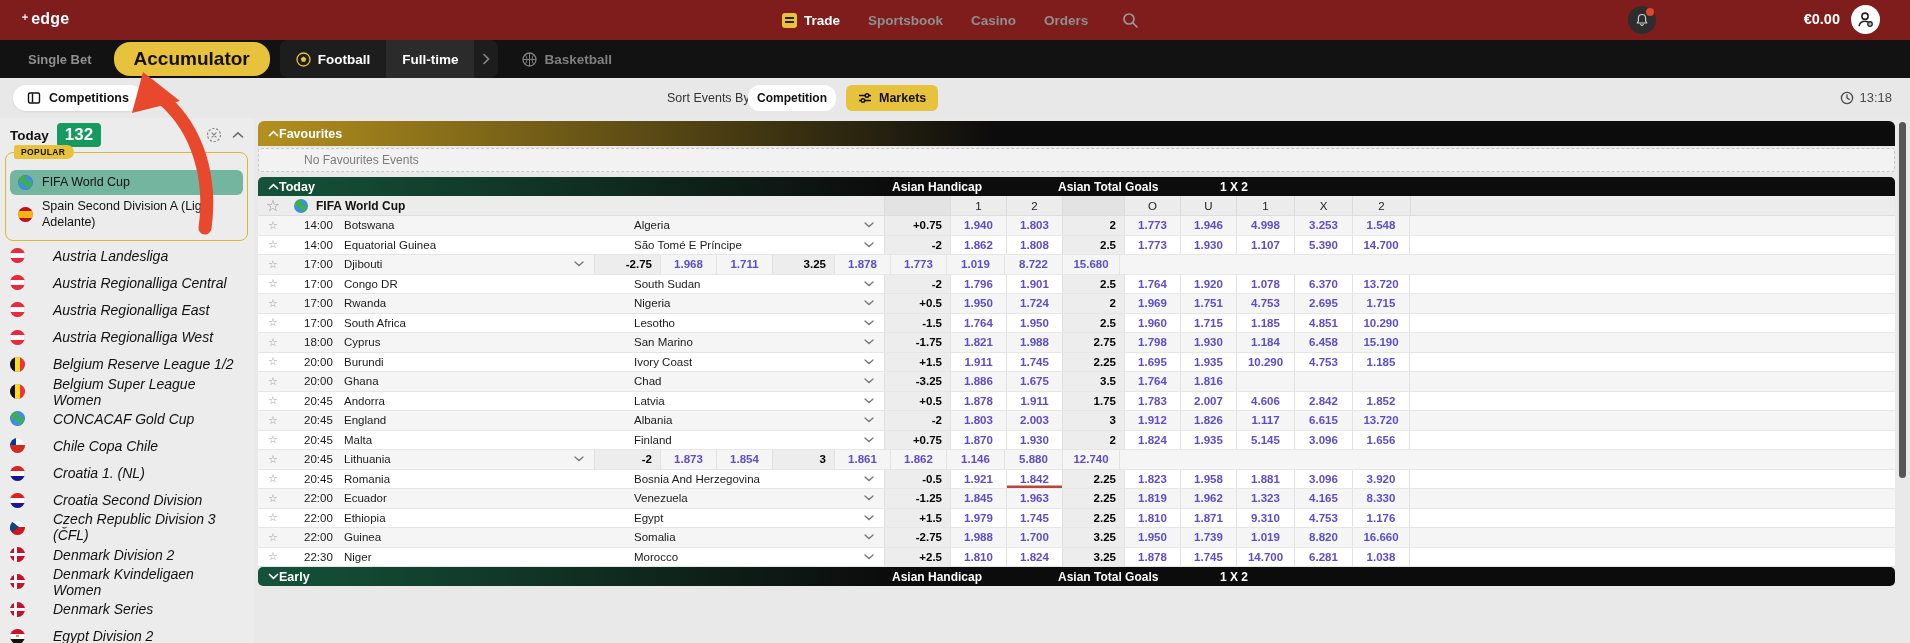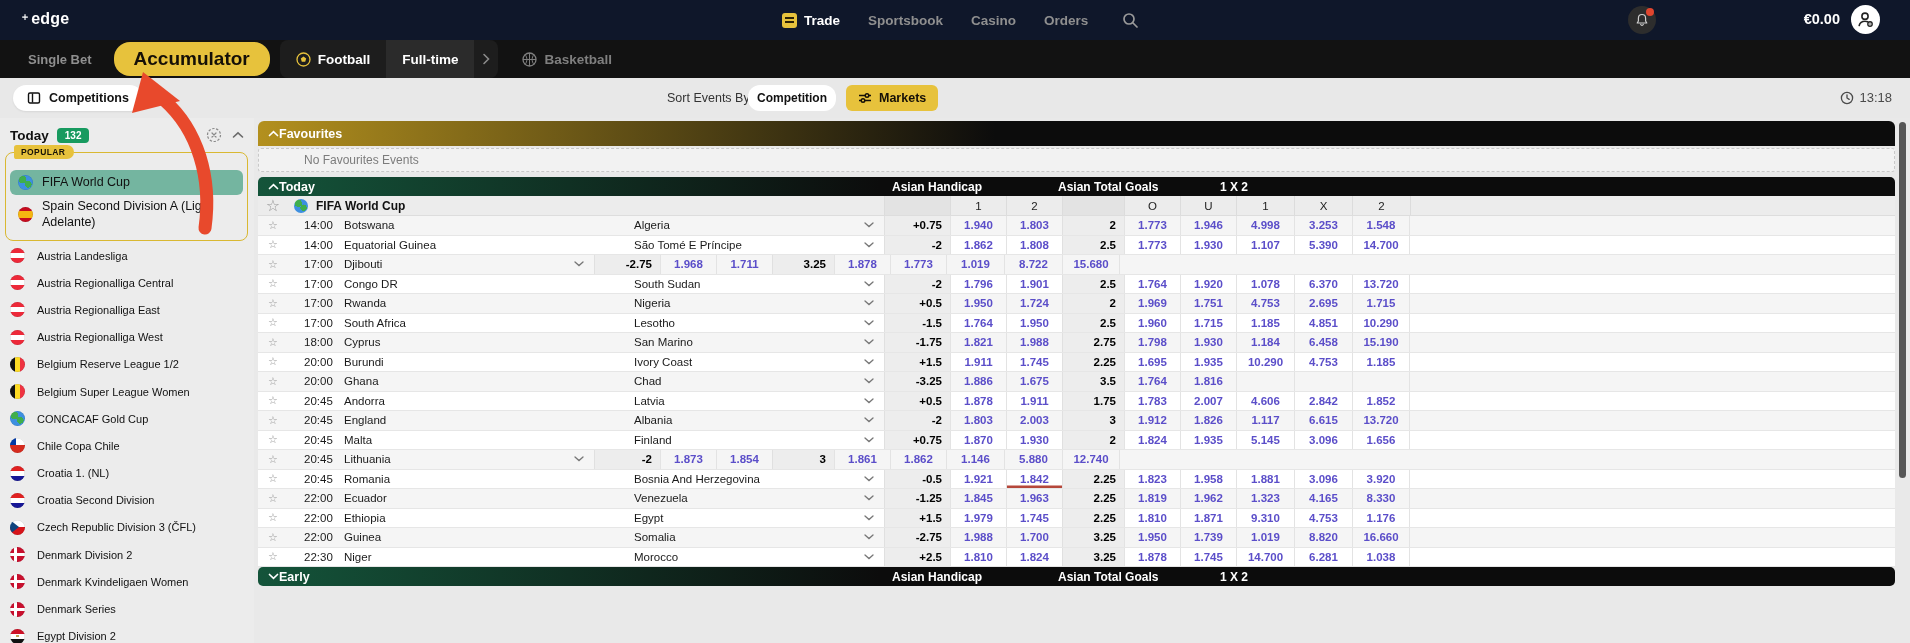--- a/index.html
+++ b/index.html
@@ -1,20 +1,20 @@
 <!DOCTYPE html>
 <html><head>
 <meta charset="utf-8">
 <style>
   * { margin:0; padding:0; box-sizing:border-box; }
   html,body { width:1910px; height:643px; overflow:hidden; }
   body { font-family:"Liberation Sans","DejaVu Sans",sans-serif; background:#e9e9e9; position:relative; }
 
   
-  .topbar { position:absolute; left:0; top:0; width:1910px; height:40px; background:#0f172a; }
+  .topbar { position:absolute; left:0; top:0; width:1910px; height:40px; background:#7f1d1d; }
   .logo { position:absolute; left:20px; top:10px; color:#fff; font-size:16px; font-weight:700; letter-spacing:.2px; }
   .logo .dot { font-size:10px; vertical-align:4px; margin-right:1px; }
   .topnav { position:absolute; left:782px; top:0; height:40px; display:flex; align-items:center; gap:28px; }
   .topnav .nav-item { color:#8f8f8f; font-size:13.5px; font-weight:700; display:flex; align-items:center; gap:7px; cursor:pointer; }
   .topnav .nav-item.active { color:#fff; }
   .trade-ico { width:15px; height:15px; background:#e7c23c; border-radius:3px; position:relative; }
   .trade-ico:before { content:""; position:absolute; left:3px; right:3px; top:4px; height:2px; background:#2b2105; box-shadow:0 4px 0 #2b2105; }
   .search-wrap { margin-left:6px; }
   .bell-wrap { position:absolute; left:1628px; top:6px; width:28px; height:28px; background:#2d2d2d; border-radius:50%; display:flex; align-items:center; justify-content:center; cursor:pointer; }
   .bell-dot { position:absolute; right:2px; top:2px; width:8px; height:8px; background:#e0452e; border-radius:50%; }
@@ -37,29 +37,29 @@
   .competitions-btn { position:absolute; left:13px; top:7px; height:26px; background:#fff; border-radius:15px; display:flex; align-items:center; gap:8px; padding:0 14px; font-size:12.5px; font-weight:700; color:#111; box-shadow:0 1px 2px rgba(0,0,0,.08); cursor:pointer; }
   .sort-label { position:absolute; left:667px; top:13px; font-size:12.5px; color:#333; }
   .sort-select { position:absolute; left:748px; top:7px; width:88px; height:26px; background:#fff; border-radius:12px; display:flex; align-items:center; justify-content:space-between; padding:12px 9px; font-size:12px; font-weight:700; color:#111; cursor:pointer; }
   .markets-btn { position:absolute; left:846px; top:7px; height:26px; background:#e7c23c; border-radius:6px; display:flex; align-items:center; gap:7px; padding:0 12px; font-size:12.5px; font-weight:700; color:#151007; cursor:pointer; }
   .clock { position:absolute; right:18px; top:12px; display:flex; align-items:center; gap:5px; font-size:13px; color:#4a4a4a; }
 
   
   .sidebar { position:absolute; left:0; top:118px; width:254px; height:525px; background:#ececec; }
   .sb-head { position:absolute; left:0; top:4px; width:254px; height:26px; display:flex; align-items:center; padding:0 10px; }
   .sb-title { font-size:13.5px; font-weight:700; color:#111; }
-  .sb-count { margin-left:8px; background:#179a5f; color:#fff; font-size:10px; font-weight:700; padding:2px 8px; border-radius:4px; }
+  .sb-count { margin-left:8px; background:#179a5f; color:#fff; font-size:17px; font-weight:700; padding:2px 8px; border-radius:4px; }
   .sb-icons { margin-left:auto; display:flex; gap:10px; align-items:center; }
   .popular-box { position:absolute; left:5px; top:34px; width:243px; border:1.5px solid #d9b832; border-radius:8px; padding:17px 4px 6px 4px; }
   .popular-tag { position:absolute; left:8px; top:-8px; background:#e7c23c; color:#171207; font-size:8.5px; font-weight:700; letter-spacing:.4px; padding:2px 9px 2px 7px; border-radius:3px 8px 8px 3px; }
   .pop-item { display:flex; align-items:center; gap:9px; padding:4px 8px; border-radius:6px; font-size:12.5px; color:#111; cursor:pointer; min-height:25px; }
   .pop-item.selected { background:#74b5a0; }
   .pop-item .lbl { line-height:1.25; }
   .sb-list { position:absolute; left:0; top:124px; width:254px; }
-  .sb-item { display:flex; align-items:center; gap:12px; padding:0 10px; height:27.2px; font-size:11px; color:#111; cursor:pointer; }
+  .sb-item { display:flex; align-items:center; gap:28px; padding:0 10px; height:27.2px; font-size:14px; color:#111; cursor:pointer;font-style:italic; }
 
   .flag { width:15px; height:15px; border-radius:50%; flex:0 0 15px; box-shadow:inset 0 0 0 .5px rgba(0,0,0,.15); position:relative; overflow:hidden; }
   .flag-globe { background:radial-gradient(circle at 30% 30%, #3fae4c 0 26%, transparent 27%), radial-gradient(circle at 68% 62%, #3fae4c 0 24%, transparent 25%), #3d8fe0; }
   .flag-spain { background:linear-gradient(180deg,#c60b1e 0 26%,#f6b511 26% 74%,#c60b1e 74%); }
   .flag-austria { background:linear-gradient(180deg,#ed2939 0 34%,#fff 34% 66%,#ed2939 66%); }
   .flag-belgium { background:linear-gradient(90deg,#111 0 34%,#fdda24 34% 66%,#ef3340 66%); }
   .flag-chile { background:linear-gradient(180deg,transparent 0 50%,#d52b1e 50%), linear-gradient(90deg,#0039a6 0 42%,#fff 42%); }
   .flag-croatia { background:linear-gradient(180deg,#e02020 0 34%,#fff 34% 66%,#171796 66%); }
   .flag-czech { background:linear-gradient(180deg,#fff 0 50%,#d7141a 50%); }
   .flag-czech:after { content:""; position:absolute; left:0; top:0; border-left:9px solid #11457e; border-top:7.5px solid transparent; border-bottom:7.5px solid transparent; }

